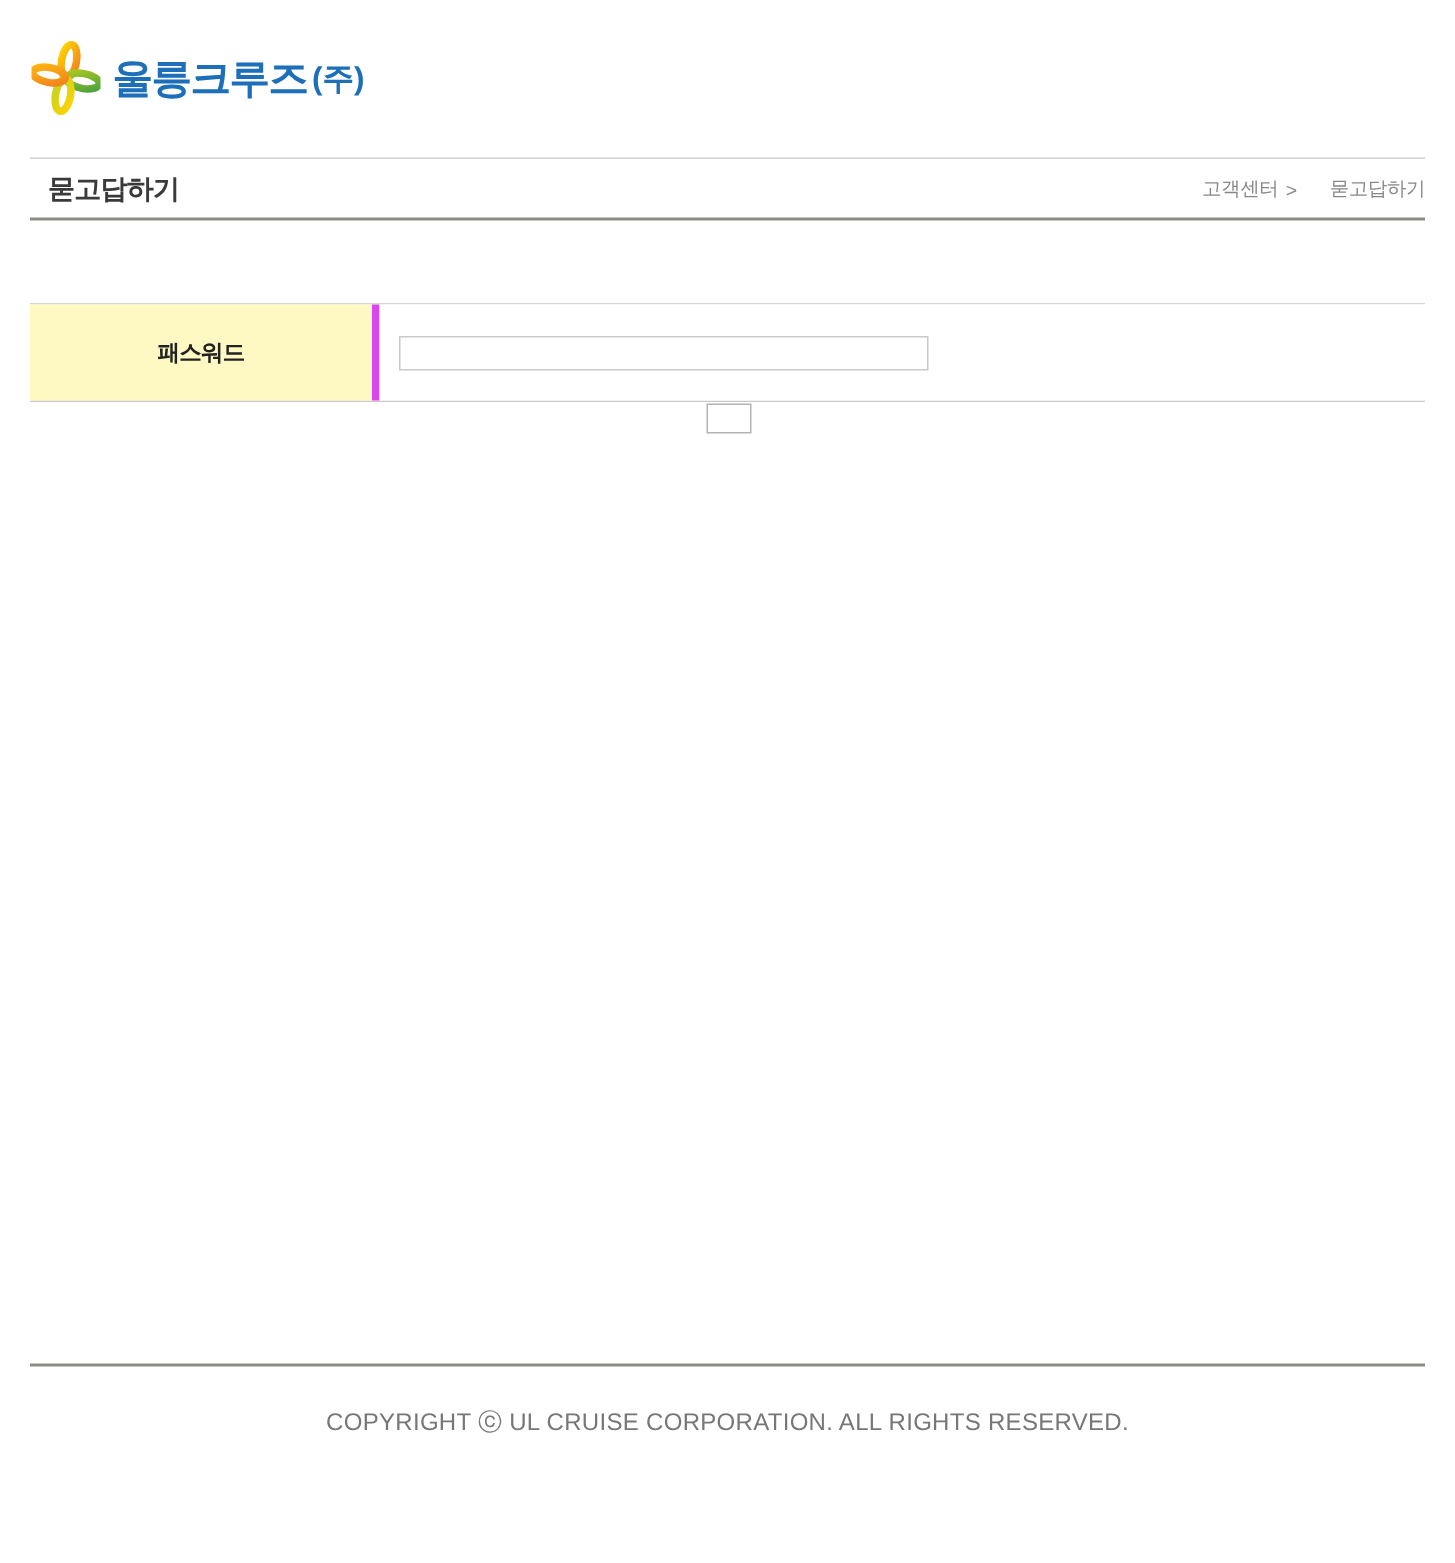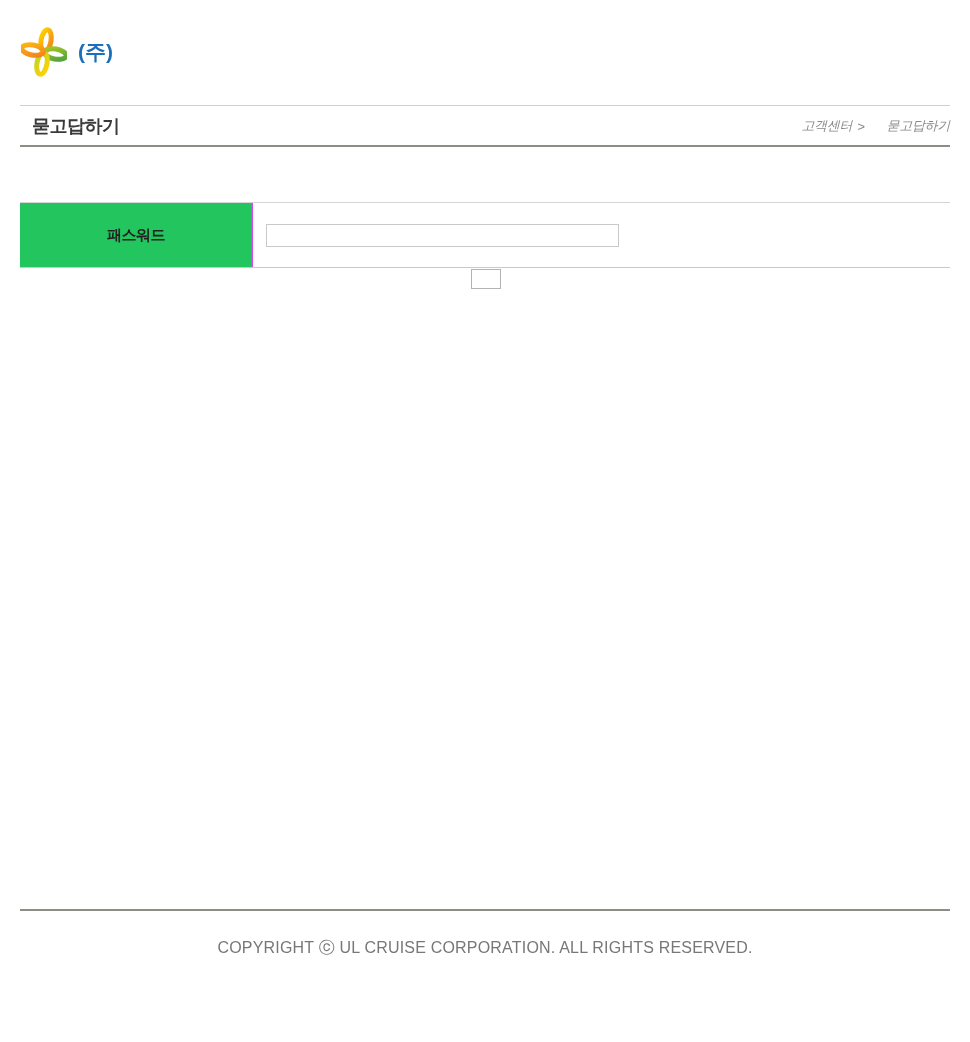--- a/index.html
+++ b/index.html
@@ -45,36 +45,35 @@
   .page-title {
     position: absolute; left: 12px; top: 50%; transform: translateY(-50%);
     font-size: 18px; font-weight: bold; color: #3a3a3a;
     letter-spacing: -0.5px;
   }
   .breadcrumb {
     position: absolute; right: 0; top: 50%; transform: translateY(-50%);
     font-size: 13px; color: #888888;
     display: flex; align-items: center;
     letter-spacing: -0.3px;
-    font-style: italic;
   }
   .breadcrumb .crumb { cursor: pointer; }
   .breadcrumb .sep { margin-left: 5px; margin-right: 22px; }
 
   
   .board-table {
     position: absolute; top: 202px; left: 20px; width: 930px; height: 66px;
     border-top: 1px solid #d5d5d5;
     border-bottom: 1px solid #c9c9c9;
     display: flex;
   }
   .th-cell {
     width: 233px;
-    background: #22c55e;
-    border-right: 1px solid #d946ef;
+    background: #fef9c3;
+    border-right: 5px solid #d946ef;
     display: flex; align-items: center; justify-content: center;
     font-size: 15px; font-weight: bold; color: #222222;
     letter-spacing: -0.5px;
   }
   .td-cell {
     flex: 1;
     background: #ffffff;
     display: flex; align-items: center;
     padding-left: 13px;
   }
@@ -145,20 +144,21 @@
           </g>
         <g transform="rotate(100 23 26)">
             <ellipse cx="34.5" cy="26" rx="11" ry="5" stroke="url(#gBottom)"></ellipse>
           </g>
         <g transform="rotate(190 23 26)">
             <ellipse cx="34.5" cy="26" rx="11" ry="5" stroke="url(#gLeft)"></ellipse>
           </g>
       </g>
     </svg>
     <div class="logo-text">
+      <span>울릉크루즈</span>
       <span class="logo-suffix">(주)</span>
     </div>
   </div>
 </div>
 
 <div class="titlebar">
   <h1 class="page-title">묻고답하기</h1>
   <div class="breadcrumb">
     <span class="crumb">고객센터</span>
     <span class="sep">&gt;</span>

